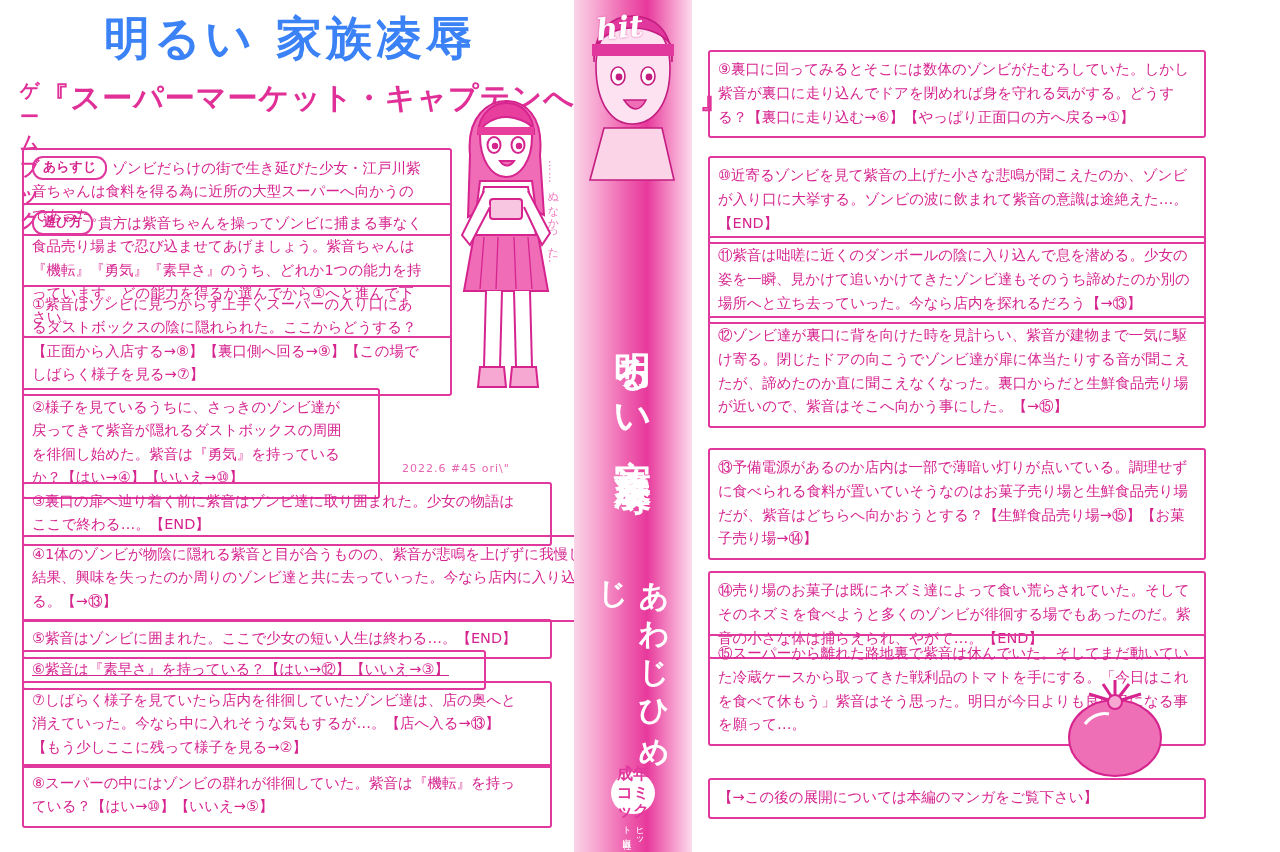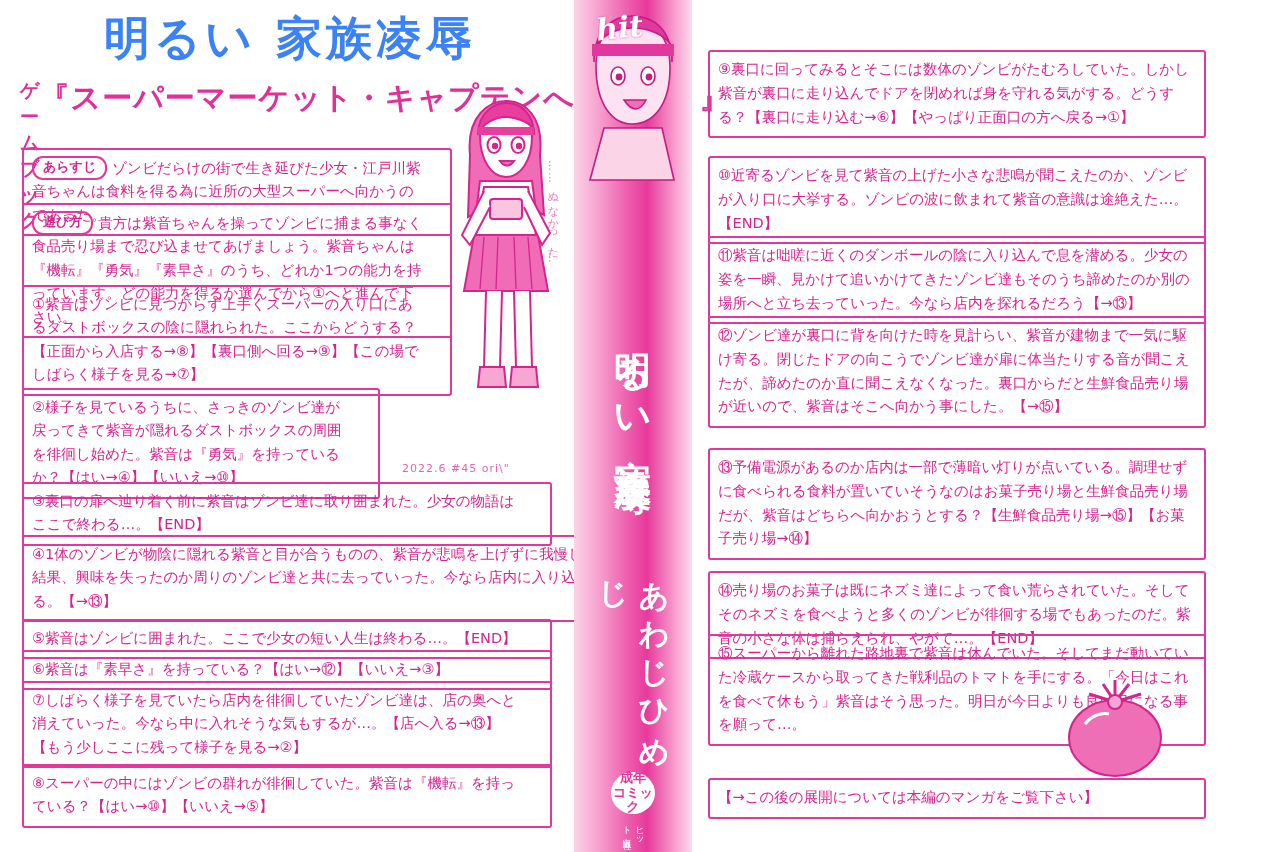--- a/index.html
+++ b/index.html
@@ -64,21 +64,21 @@
     vertical-align:2px;
     line-height:1.45;
   }
   .b-arasuji{left:22px;top:148px;width:430px;}
   .b-asobi{left:22px;top:203px;width:430px;}
   .b-1{left:22px;top:285px;width:430px;}
   .b-2{left:22px;top:388px;width:358px;}
   .b-3{left:22px;top:482px;width:530px;}
   .b-4{left:22px;top:535px;width:604px;}
   .b-5{left:22px;top:619px;width:530px;}
-  .b-6{left:22px;top:650px;width:530px;}
+  .b-6{left:22px;top:650px;width:464px;text-decoration:underline;}
   .b-7{left:22px;top:681px;width:530px;}
   .b-8{left:22px;top:764px;width:530px;}
 
   .credit{
     position:absolute;left:402px;top:462px;
     font-size:11px;color:#e663b0;letter-spacing:1px;
     font-family:"DejaVu Sans", sans-serif;
   }
   .hand-note{
     position:absolute;left:545px;top:160px;
@@ -131,21 +131,21 @@
     position:absolute;left:50%;top:560px;transform:translateX(-50%);
     writing-mode:vertical-rl;
     font-family:"DejaVu Serif", serif;
     font-weight:bold;font-size:30px;letter-spacing:5px;
     color:#ffffff;height:210px;
   }
   .spine-badge{
     position:absolute;left:50%;top:772px;transform:translateX(-50%);
     width:44px;height:42px;border-radius:50%;
     background:#ffffff;color:#e0389c;
-    font-size:13px;font-weight:bold;line-height:1.15;
+    font-size:16px;font-weight:bold;line-height:1.15;
     display:flex;align-items:center;justify-content:center;
     text-align:center;
     letter-spacing:0px;
   }
   .spine-pub{
     position:absolute;left:50%;top:820px;transform:translateX(-50%);
     writing-mode:vertical-rl;
     font-size:9px;color:#ffffff;height:30px;letter-spacing:1px;
   }
 

